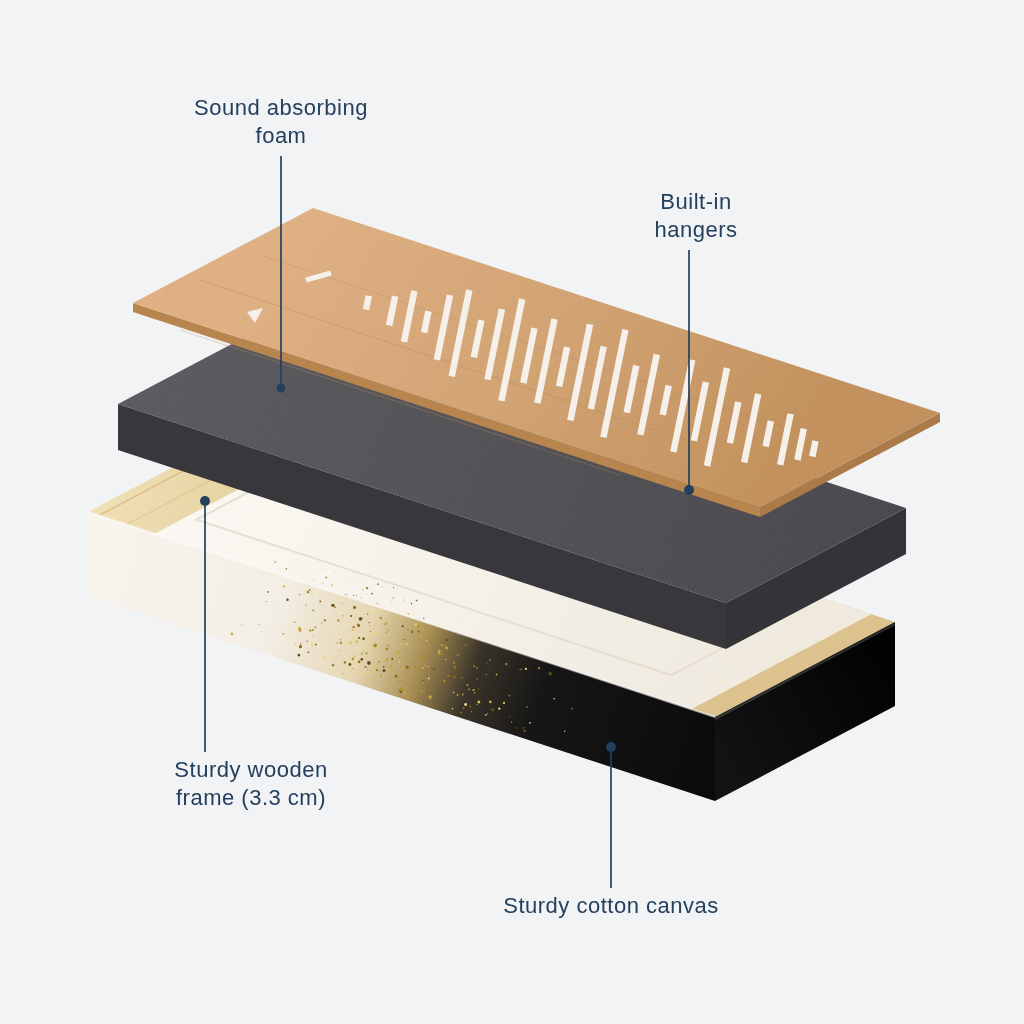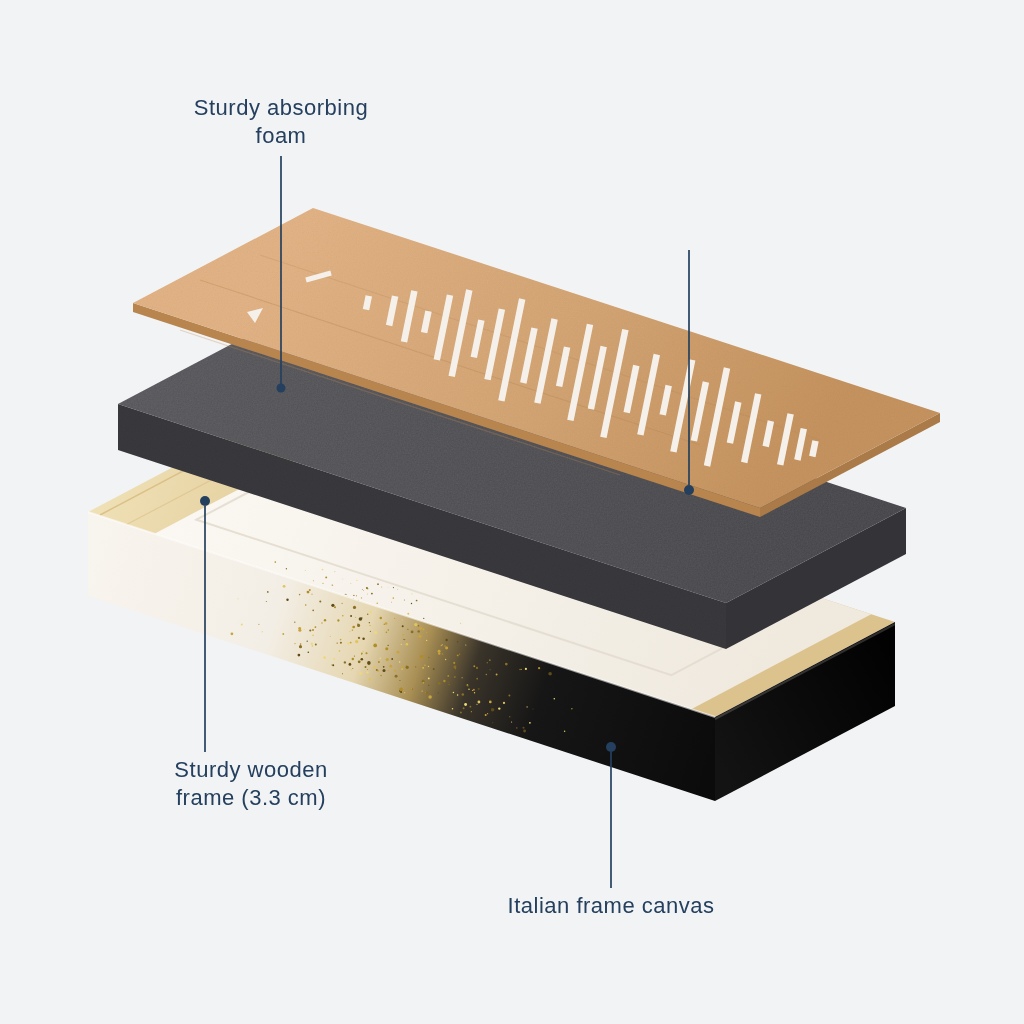--- a/index.html
+++ b/index.html
@@ -445,21 +445,23 @@
       <circle class="callout-dot" cx="689" cy="490" r="5"></circle>
 
       <line class="callout-line" x1="205" y1="506" x2="205" y2="752"></line>
       <circle class="callout-dot" cx="205" cy="501" r="5"></circle>
 
       <line class="callout-line" x1="611" y1="752" x2="611" y2="888"></line>
       <circle class="callout-dot" cx="611" cy="747" r="5"></circle>
     </g>
   </svg>
 
-  <div class="callout-label" style="left:281px;top:94px;">Sturdy absorbing
+  <div class="callout-label" style="left:281px;top:94px;">Sound absorbing
 foam</div>
 
+  <div class="callout-label" style="left:696px;top:188px;">Built-in
+hangers</div>
 
   <div class="callout-label" style="left:219px;top:756px;margin-left:32px;">Sturdy wooden
 frame (3.3 cm)</div>
 
-  <div class="callout-label" style="left:611px;top:892px;">Italian frame canvas</div>
+  <div class="callout-label" style="left:611px;top:892px;">Sturdy cotton canvas</div>
 </div>
 
 </body></html>

